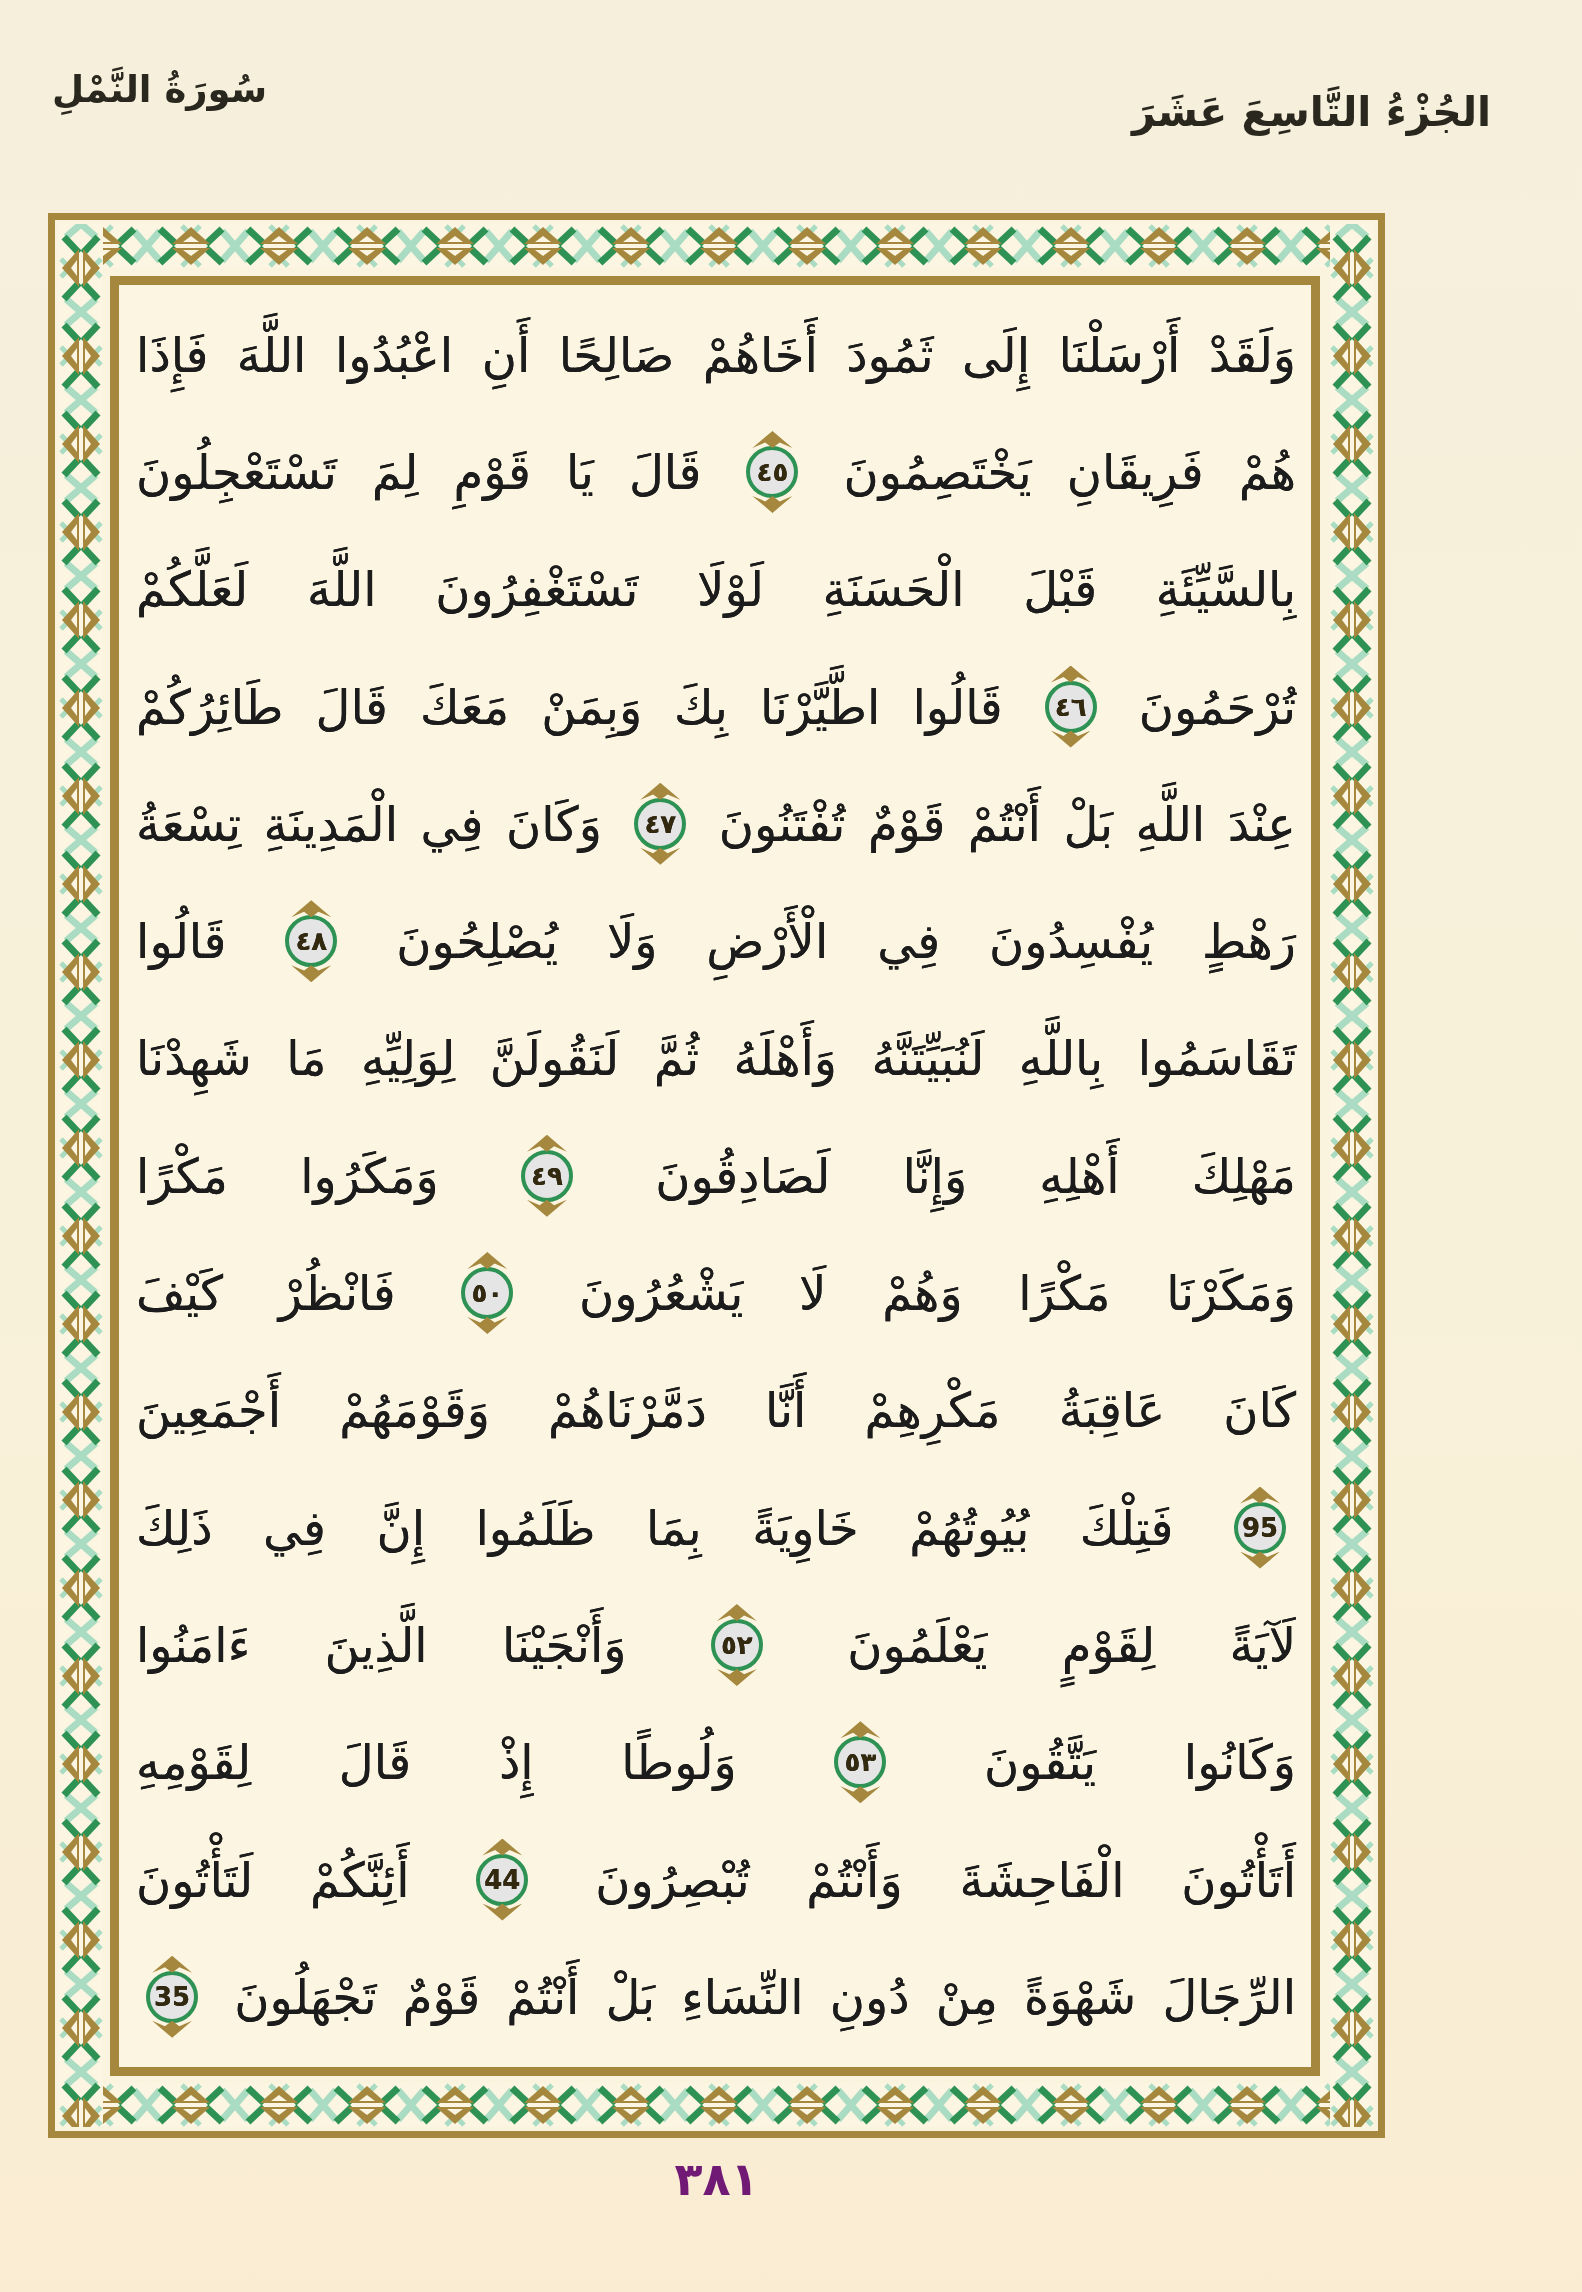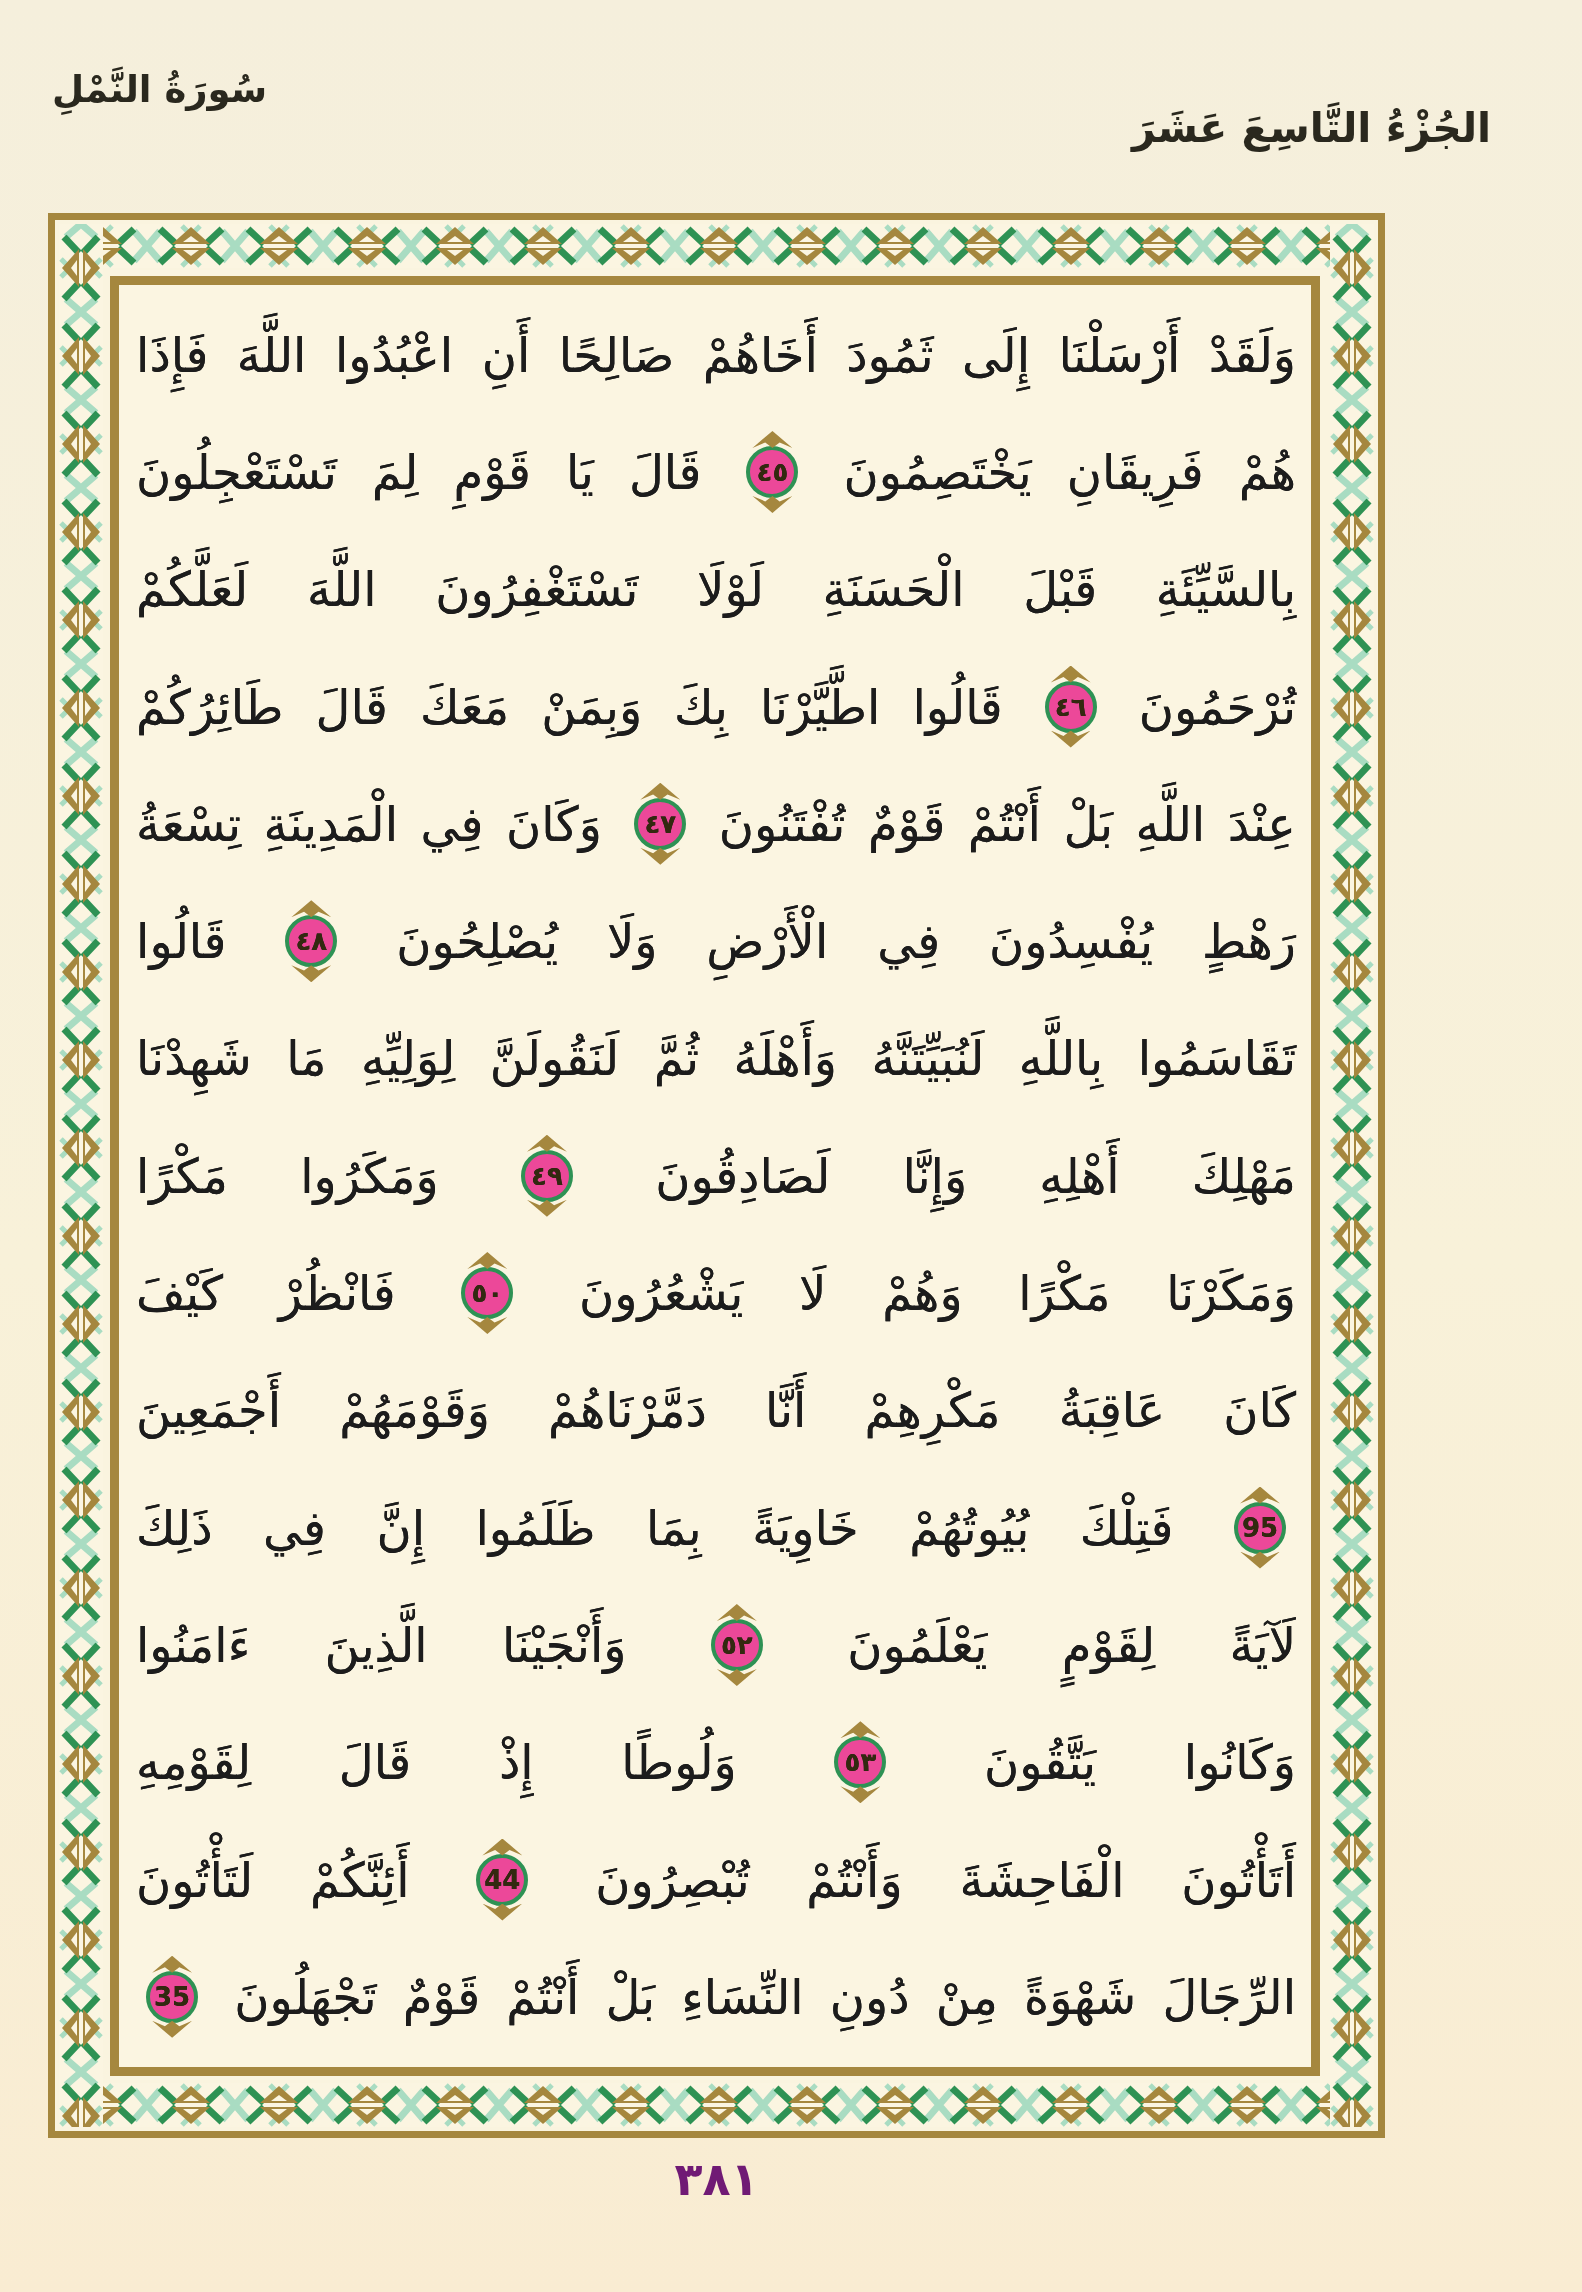--- a/index.html
+++ b/index.html
@@ -7,21 +7,21 @@
     width:1582px;height:2292px;position:relative;overflow:hidden;
     background:linear-gradient(180deg,#f5efdc 0%,#f8f1d9 55%,#f9ecd2 100%);
     font-family:"DejaVu Sans",sans-serif;
     color:#1f1f1f;
   }
   .header-title{
     position:absolute;direction:rtl;white-space:nowrap;
     color:#2a281e;font-weight:bold;
   }
   .surah-title{left:52px;top:68px;font-size:37px;}
-  .juz-title{left:1132px;top:104px;font-size:41px;}
+  .juz-title{left:1132px;top:88px;font-size:41px;}
 
   
   .frame-fill{
     position:absolute;left:48px;top:213px;width:1337px;height:1925px;
     background:#faf4df;box-sizing:border-box;border:7px solid #a5873e;
   }
   .band{position:absolute;display:block;}
   .band-top   {left:59px;  top:224px;  width:1315px; height:44px;}
   .band-bottom{left:59px;  top:2083px; width:1315px; height:44px;}
   .band-left  {left:59px;  top:224px;  width:44px;   height:1903px;}
@@ -37,21 +37,21 @@
   }
   .line{
     display:flex;flex-wrap:nowrap;justify-content:space-between;align-items:center;
     height:117.3px;font-size:48px;line-height:1;color:#1c1c1c;
     text-shadow:0 0 .6px #1c1c1c;
   }
   .word{white-space:nowrap;}
   .ayah-marker{
     position:relative;flex:0 0 auto;display:inline-flex;align-items:center;justify-content:center;
     width:52px;height:52px;border:4px solid #2e9254;border-radius:50%;
-    margin:0 10px;box-sizing:border-box;background:#ec4899;
+    margin:0 10px;box-sizing:border-box;background:#e5e5e5;
   }
   .ayah-num{font-size:26px;font-weight:bold;color:#33290f;line-height:1;}
   .ayah-marker::before,.ayah-marker::after{
     content:"";position:absolute;left:50%;transform:translateX(-50%);
     width:40px;height:17px;background:#a5873e;
   }
   .ayah-marker::before{
     top:-19px;
     clip-path:polygon(50% 0,100% 100%,68% 68%,50% 100%,32% 68%,0 100%);
   }

